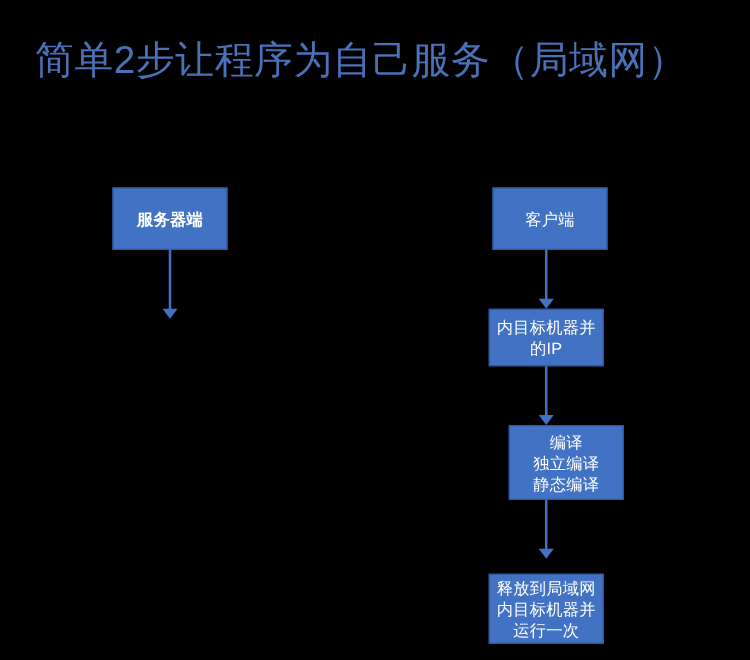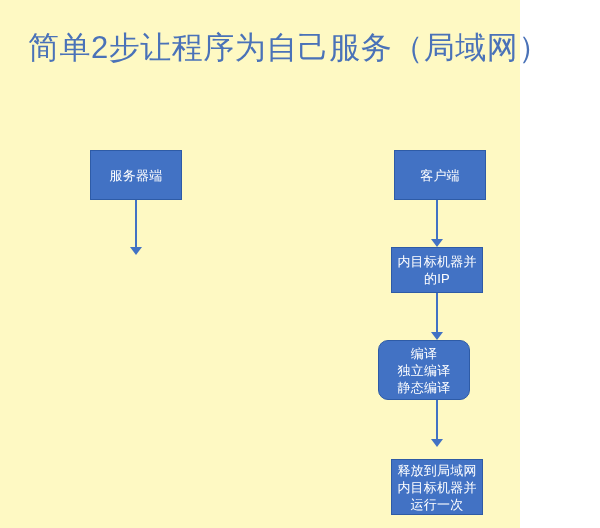--- a/index.html
+++ b/index.html
@@ -8,23 +8,23 @@
   }
   body {
     width: 600px;
     height: 528px;
     background: #ffffff;
     font-family: "Liberation Sans", "DejaVu Sans", sans-serif;
     overflow: hidden;
   }
   #canvas {
     position: relative;
-    width: 520px;
+    width: 600px;
     height: 528px;
-    background: #fef9c3;
+    background: #000000;
   }
 
   
   .title {
     position: absolute;
     left: 28px;
     top: 28px;
     width: 560px;
     font-size: 31px;
     line-height: 40px;
@@ -79,21 +79,21 @@
     border-top: 8px solid #4272c4;
   }
 </style>
 </head>
 <body>
 
 <div id="canvas">
 
   <div class="title">简单2步让程序为自己服务（局域网）</div>
 
-  <div class="node" style="left:90px; top:150px; width:92px; height:50px;">
+  <div class="node" style="left:90px; top:150px; width:92px; height:50px;font-weight:bold;">
     <span class="node-text">服务器端</span>
   </div>
 
   <div class="connector" style="left:130px; top:200px; height:55px;">
     <div class="stem"></div>
     <div class="head"></div>
   </div>
 
 
   <div class="node" style="left:394px; top:150px; width:92px; height:50px;">
@@ -108,21 +108,21 @@
   <div class="node" style="left:391px; top:247px; width:92px; height:46px;">
     <span class="node-text">内目标机器并
 的IP</span>
   </div>
 
   <div class="connector" style="left:431px; top:293px; height:47px;">
     <div class="stem"></div>
     <div class="head"></div>
   </div>
 
-  <div class="node" style="left:378px; top:340px; width:92px; height:60px;border-radius:10px;">
+  <div class="node" style="left:407px; top:340px; width:92px; height:60px;">
     <span class="node-text">编译
 独立编译
 静态编译</span>
   </div>
 
   <div class="connector" style="left:431px; top:400px; height:47px;">
     <div class="stem"></div>
     <div class="head"></div>
   </div>
 

